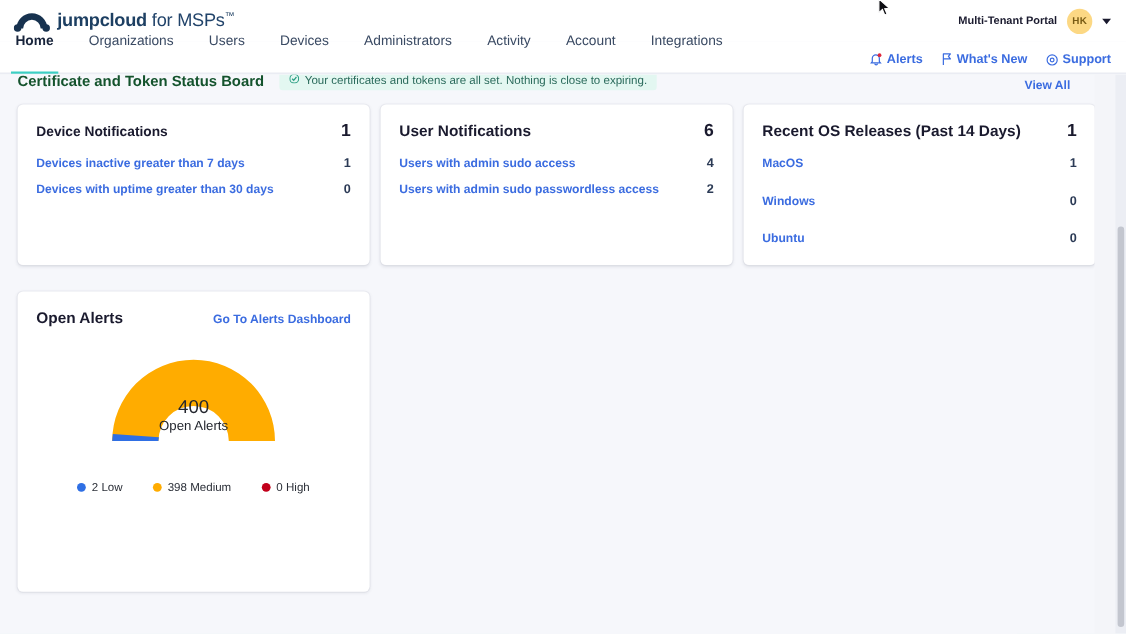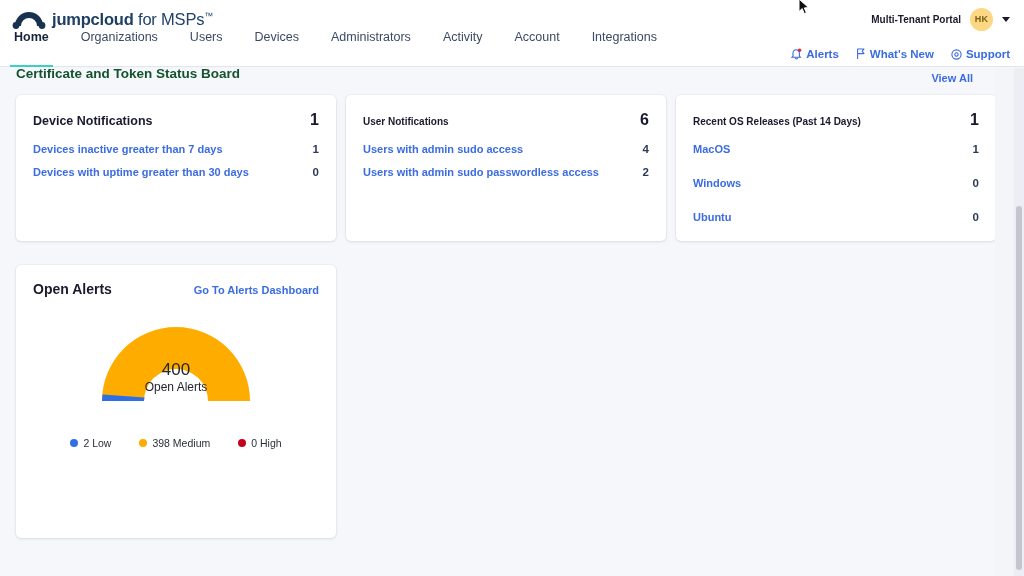--- a/index.html
+++ b/index.html
@@ -97,21 +97,21 @@
     width: 320px; flex: none;
   }
   .card.c3 { width: 320px; }
   .card-pad { padding: 16px 17px 14px 17px; }
 
   .card-head {
     display: flex; align-items: baseline; justify-content: space-between;
     margin-bottom: 14px;
   }
   .card-title { font-size: 12.5px; font-weight: bold; color: #1a1a2e; }
-  .card-title.lg { font-size: 10px; }
+  .card-title.lg { font-size: 14px; }
   .card-count { font-size: 16px; font-weight: bold; color: #1a1a2e; }
 
   .row {
     display: flex; align-items: baseline; justify-content: space-between;
     margin-bottom: 11px;
   }
   .row:last-child { margin-bottom: 0; }
   .row-label { font-size: 11px; color: #3b6ce0; font-weight: bold; }
   .row-val { font-size: 11.5px; color: #2a3category; }
   .row-val { color: #2b3a55; font-weight: bold; font-size: 11.5px; }
@@ -226,20 +226,29 @@
         </span>
         <span>Support</span>
       </div>
     </div>
   </div>
 
   <div class="content">
 
     <div class="banner">
       <span class="banner-title">Certificate and Token Status Board</span>
+      <span class="banner-pill">
+        <span>
+          <svg width="9" height="9" viewBox="0 0 9 9">
+            <circle cx="4.5" cy="4.5" r="4" fill="none" stroke="#2b9e83" stroke-width="1"></circle>
+            <path d="M2.6 4.6 L4 6 L6.5 3" fill="none" stroke="#2b9e83" stroke-width="1.1"></path>
+          </svg>
+        </span>
+        <span>Your certificates and tokens are all set. Nothing is close to expiring.</span>
+      </span>
     </div>
     <div class="banner-viewall">View All</div>
 
     <div class="cardrow">
 
       <div class="card">
         <div class="card-pad">
           <div class="card-head">
             <span class="card-title">Device Notifications</span>
             <span class="card-count">1</span>

